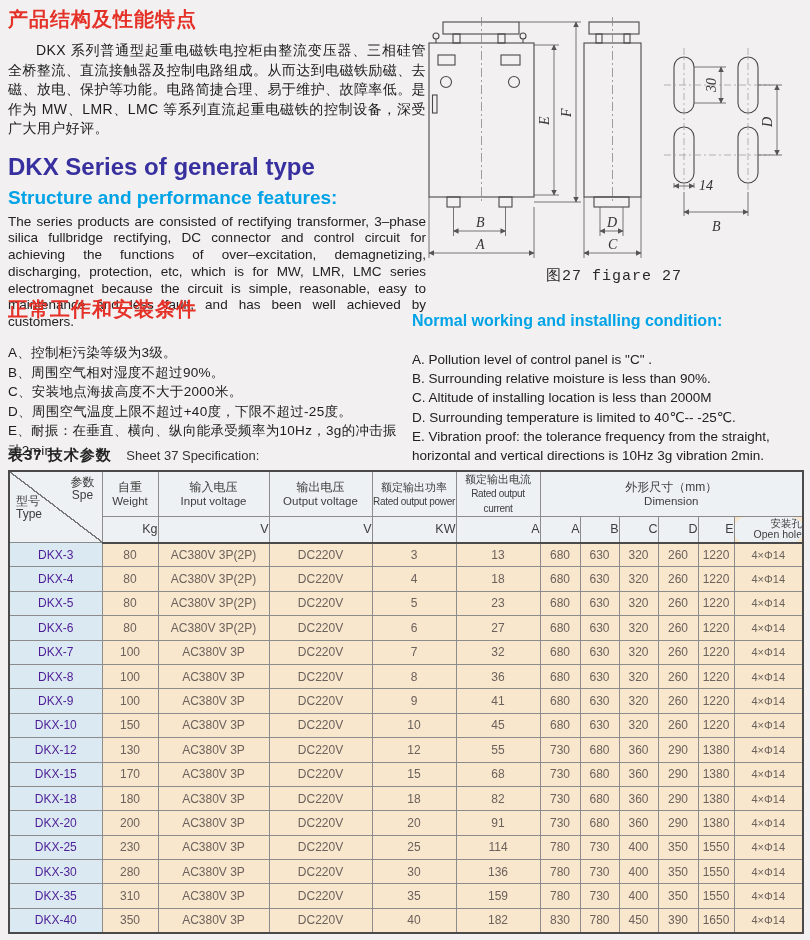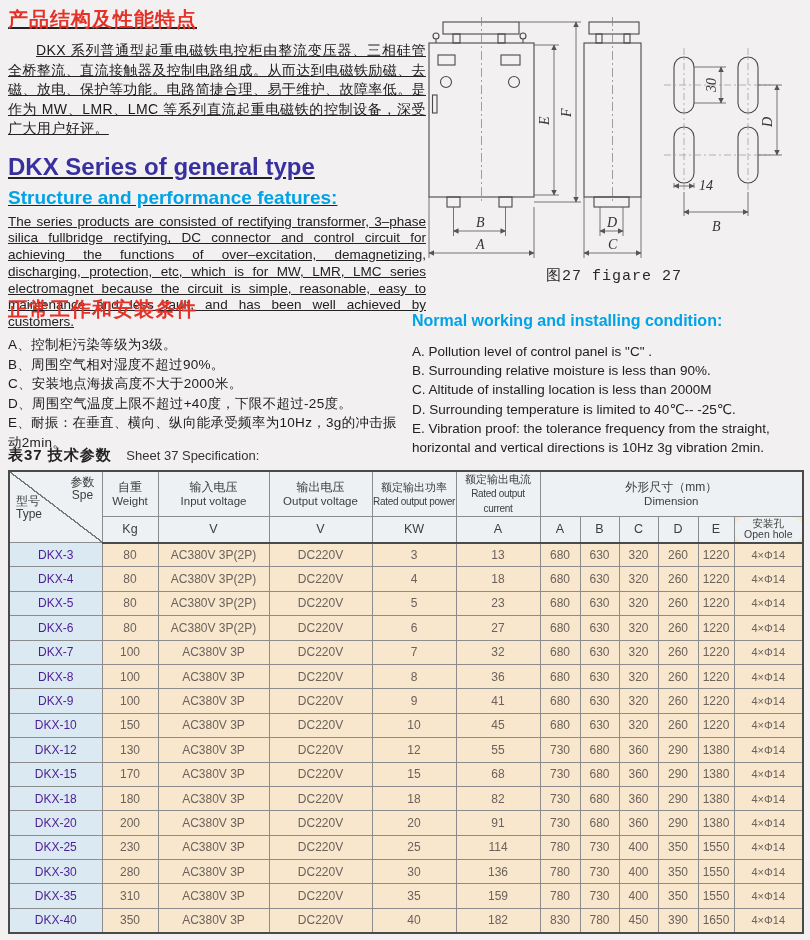--- a/index.html
+++ b/index.html
@@ -5,21 +5,21 @@
   * { margin:0; padding:0; box-sizing:border-box; }
   html,body { background:#e8e6e7; }
   body { font-family:"Liberation Sans","DejaVu Sans",sans-serif; }
   .page {
     position:relative; width:810px; height:940px; margin:0 auto;
     background:#f2f0f1; overflow:hidden; color:#222;
   }
 
   
   .top { position:absolute; left:0; top:0; width:810px; height:292px; }
-  .col-left { position:absolute; left:8px; top:6px; width:418px;text-decoration:underline; }
+  .col-left { position:absolute; left:8px; top:6px; width:418px; }
   h1.red, h3.red { color:#e53228; font-weight:bold; font-size:20px; letter-spacing:1px; }
   .zh-body {
     margin-top:8px; font-size:14px; line-height:19.5px; text-align:justify;
     text-indent:2em; color:#1c1c1c; letter-spacing:0.4px;
   }
   h2.indigo { margin-top:14px; color:#37309e; font-size:24px; font-weight:bold; }
   h3.cyan { color:#00a3e6; font-size:19px; font-weight:bold; margin-top:6px; }
   .en-body {
     margin-top:5px; font-size:13.5px; line-height:16.8px; text-align:justify; color:#222;
   }
@@ -27,21 +27,21 @@
   .col-right svg { display:block; }
   .fig-caption {
     position:absolute; left:120px; top:266px; font-size:15px; color:#2a2a2a; letter-spacing:1px;font-family:Liberation Mono, monospace;
   }
 
   
   .conditions { position:absolute; left:0; top:292px; width:742px; height:152px; }
   .cond-zh { position:absolute; left:8px; top:4px; width:396px; }
   .cond-en { position:absolute; left:412px; top:4px; width:394px; }
   .cond-en h3.cyan { font-size:16px; margin-top:16px; }
-  .cond-list { list-style:none; margin-top:12px; }
+  .cond-list { list-style:none; margin-top:20px; }
   .cond-zh .cond-list li { font-size:13.5px; line-height:19.5px; color:#1c1c1c; letter-spacing:0.3px; }
   .cond-en .cond-list li { font-size:13.5px; line-height:19.2px; color:#222; }
 
   
   .spec { position:absolute; left:0; top:444px; width:810px; }
   .spec-title { margin:2px 0 5px 8px; }
   .spec-title .t-zh { font-size:15px; font-weight:bold; color:#222; letter-spacing:1px; }
   .spec-title .t-en { font-size:13px; color:#333; margin-left:10px; }
   table.spec-table {
     width:794px; margin-left:8px; border-collapse:collapse; table-layout:fixed;
@@ -50,21 +50,21 @@
   table.spec-table th, table.spec-table td {
     border:1px solid #8c8c8c; text-align:center; vertical-align:middle; overflow:hidden;
   }
   thead th { background:#eef1f3; color:#3d3d3d; font-weight:normal; }
   tr.h1 th { height:40px; font-size:12px; line-height:14px; }
   tr.h1 th .en { font-size:11.5px; }
   tr.h1 th.small { font-size:11px; }
   tr.h1 th.small .en { font-size:10px; letter-spacing:-0.3px; }
   tr.h2 th { height:26px; font-size:12.5px; }
   tr.h2 th.small { font-size:10.5px; line-height:11px;border-radius:12px; }
-  thead tr.h2 th { border-bottom:2px solid #4a4a4a; }
+  thead tr.h2 th { border-bottom:2px solid #4a4a4a;text-align:right; }
   th.corner {
     position:relative; background:
       linear-gradient(to top right,
         #eef1f3 calc(50% - 0.7px), #777 calc(50% - 0.7px),
         #777 calc(50% + 0.7px), #eef1f3 calc(50% + 0.7px));
   }
   th.corner .c-top { position:absolute; top:4px; right:7px; font-size:12px; line-height:13px; text-align:center; }
   th.corner .c-bottom { position:absolute; bottom:21px; left:6px; font-size:12px; line-height:13px; text-align:left; }
   tbody td { height:24.4px; font-size:12px; color:#6b625c; background:#f8e6cd; }
   tbody td.model { background:#dbe9f2; color:#4c1d95; }

